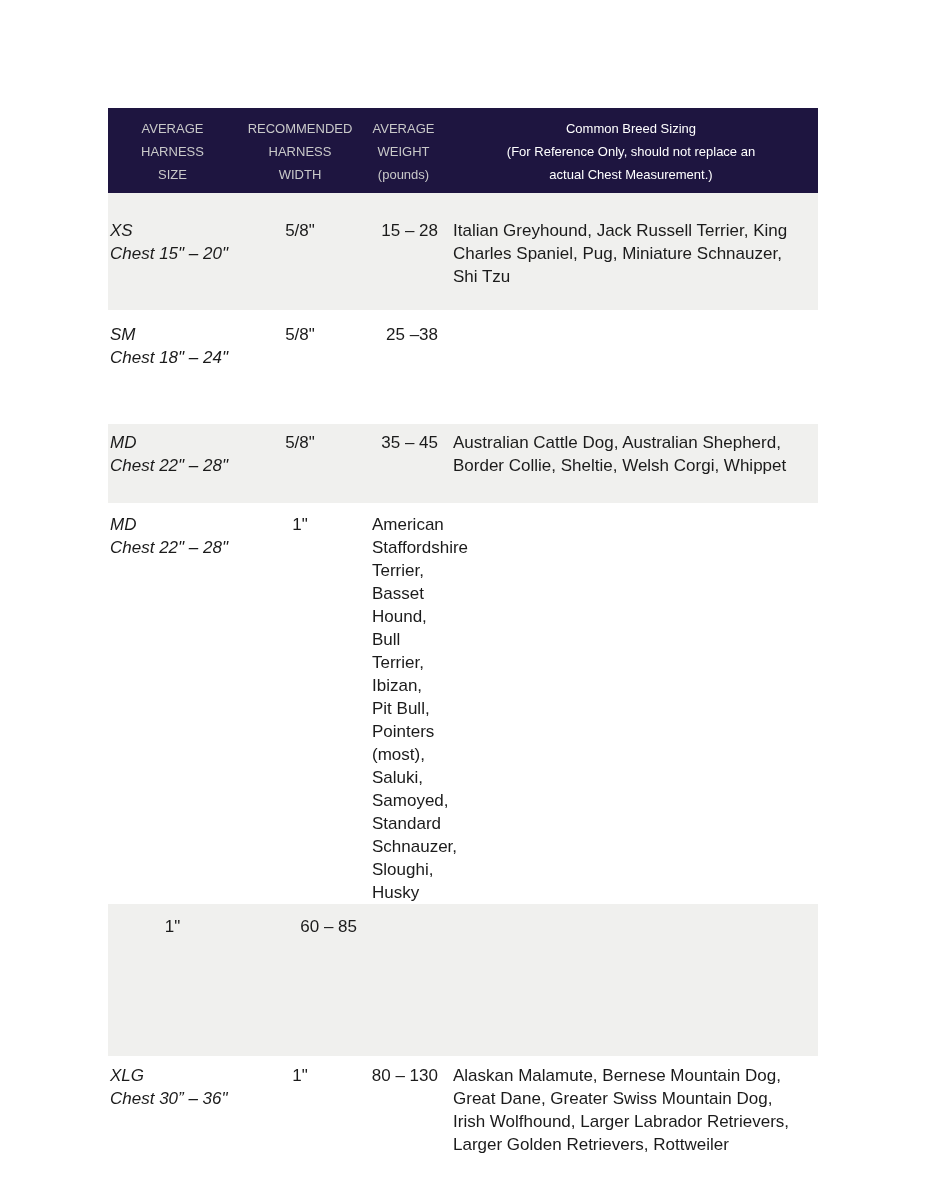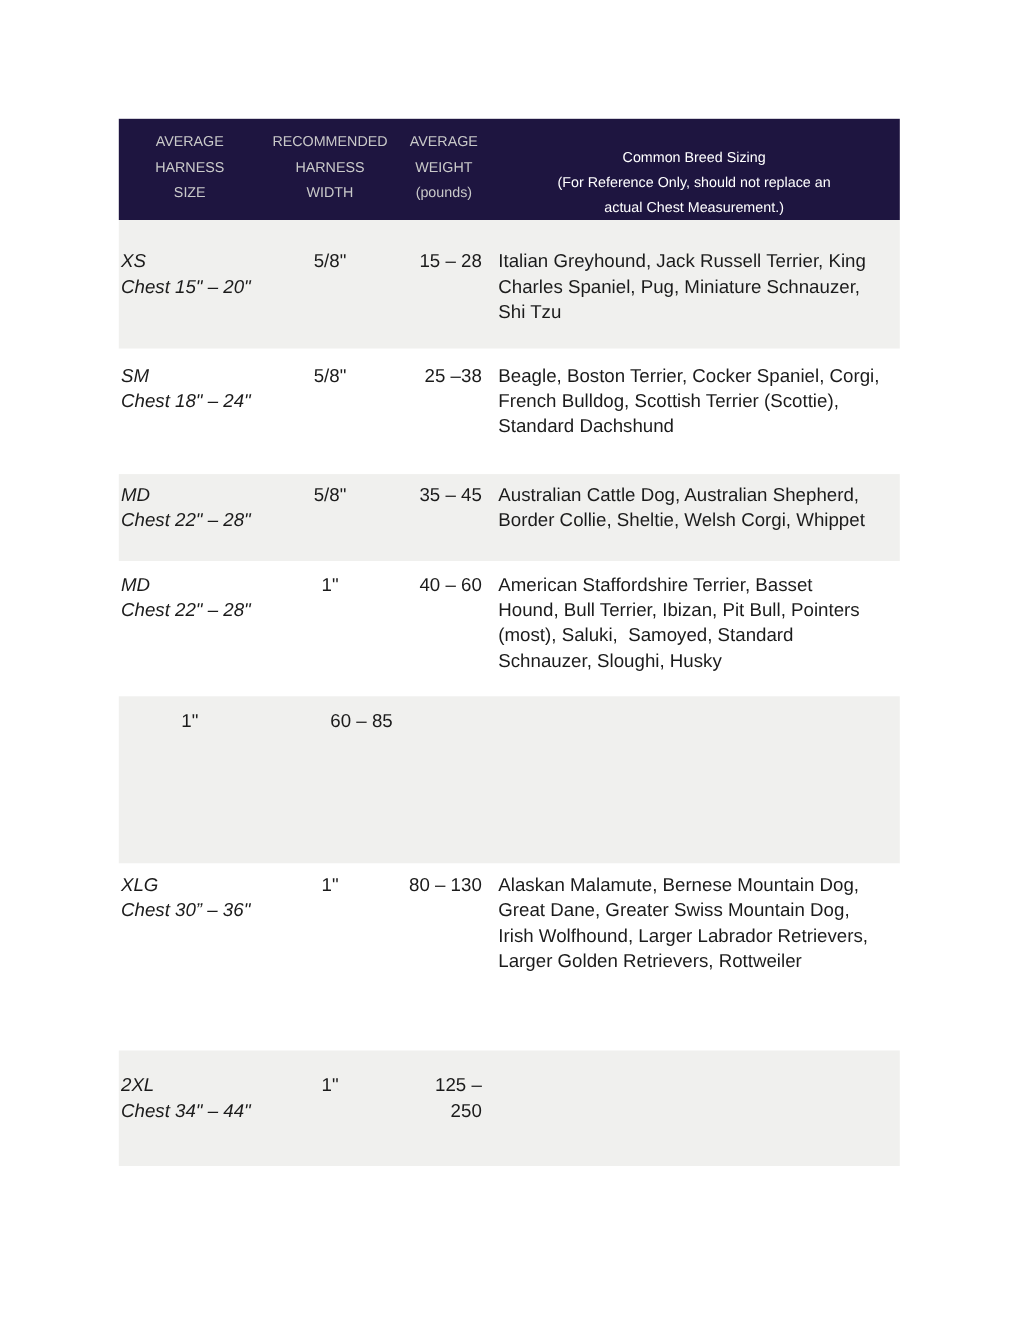--- a/index.html
+++ b/index.html
@@ -38,21 +38,21 @@
     min-height: 85px;
     padding-top: 9px;
     color: var(--header-text);
     font-size: 13px;
     line-height: 23px;
   }
   .th {
     text-align: center;
     white-space: pre-line;
   }
-  .th.bright { color: var(--header-text-bright); margin-top: 14px; }
+  .th.bright { color: var(--header-text-bright); }
   .trow {
     display: grid;
     grid-template-columns: 129px 126px 81px 374px;
     background: var(--row-white-bg);
   }
   .tbody .trow:nth-child(odd) { background: var(--row-stripe-bg); }
   .tbody .trow:nth-child(1) { min-height: 117px; padding-top: 26px; }
   .tbody .trow:nth-child(2) { min-height: 114px; padding-top: 13px; }
   .tbody .trow:nth-child(3) { min-height: 79px;  padding-top: 7px;  }
   .tbody .trow:nth-child(4) { min-height: 123px; padding-top: 10px; }
@@ -107,43 +107,39 @@
 Shi Tzu</div>
     </div>
 
     <div class="trow">
       <div class="td col-size">
         <span class="size-code">SM</span>
         <span class="chest">Chest 18" – 24"</span>
       </div>
       <div class="td col-width">5/8"</div>
       <div class="td col-weight">25 –38</div>
-      <div class="td col-breeds">Beagle, Boston Terrier, Cocker Spaniel, Corgi,
-French Bulldog, Scottish Terrier (Scottie),
-Standard Dachshund</div>
     </div>
 
     <div class="trow">
       <div class="td col-size">
         <span class="size-code">MD</span>
         <span class="chest">Chest 22" – 28"</span>
       </div>
       <div class="td col-width">5/8"</div>
       <div class="td col-weight">35 – 45</div>
       <div class="td col-breeds">Australian Cattle Dog, Australian Shepherd,
 Border Collie, Sheltie, Welsh Corgi, Whippet</div>
     </div>
 
     <div class="trow">
       <div class="td col-size">
         <span class="size-code">MD</span>
         <span class="chest">Chest 22" – 28"</span>
       </div>
       <div class="td col-width">1"</div>
-      <div class="td col-weight">40 – 60</div>
       <div class="td col-breeds">American Staffordshire Terrier, Basset
 Hound, Bull Terrier, Ibizan, Pit Bull, Pointers
 (most), Saluki,  Samoyed, Standard
 Schnauzer, Sloughi, Husky</div>
     </div>
 
     <div class="trow">
       <div class="td col-width">1"</div>
       <div class="td col-weight">60 – 85</div>
     </div>

